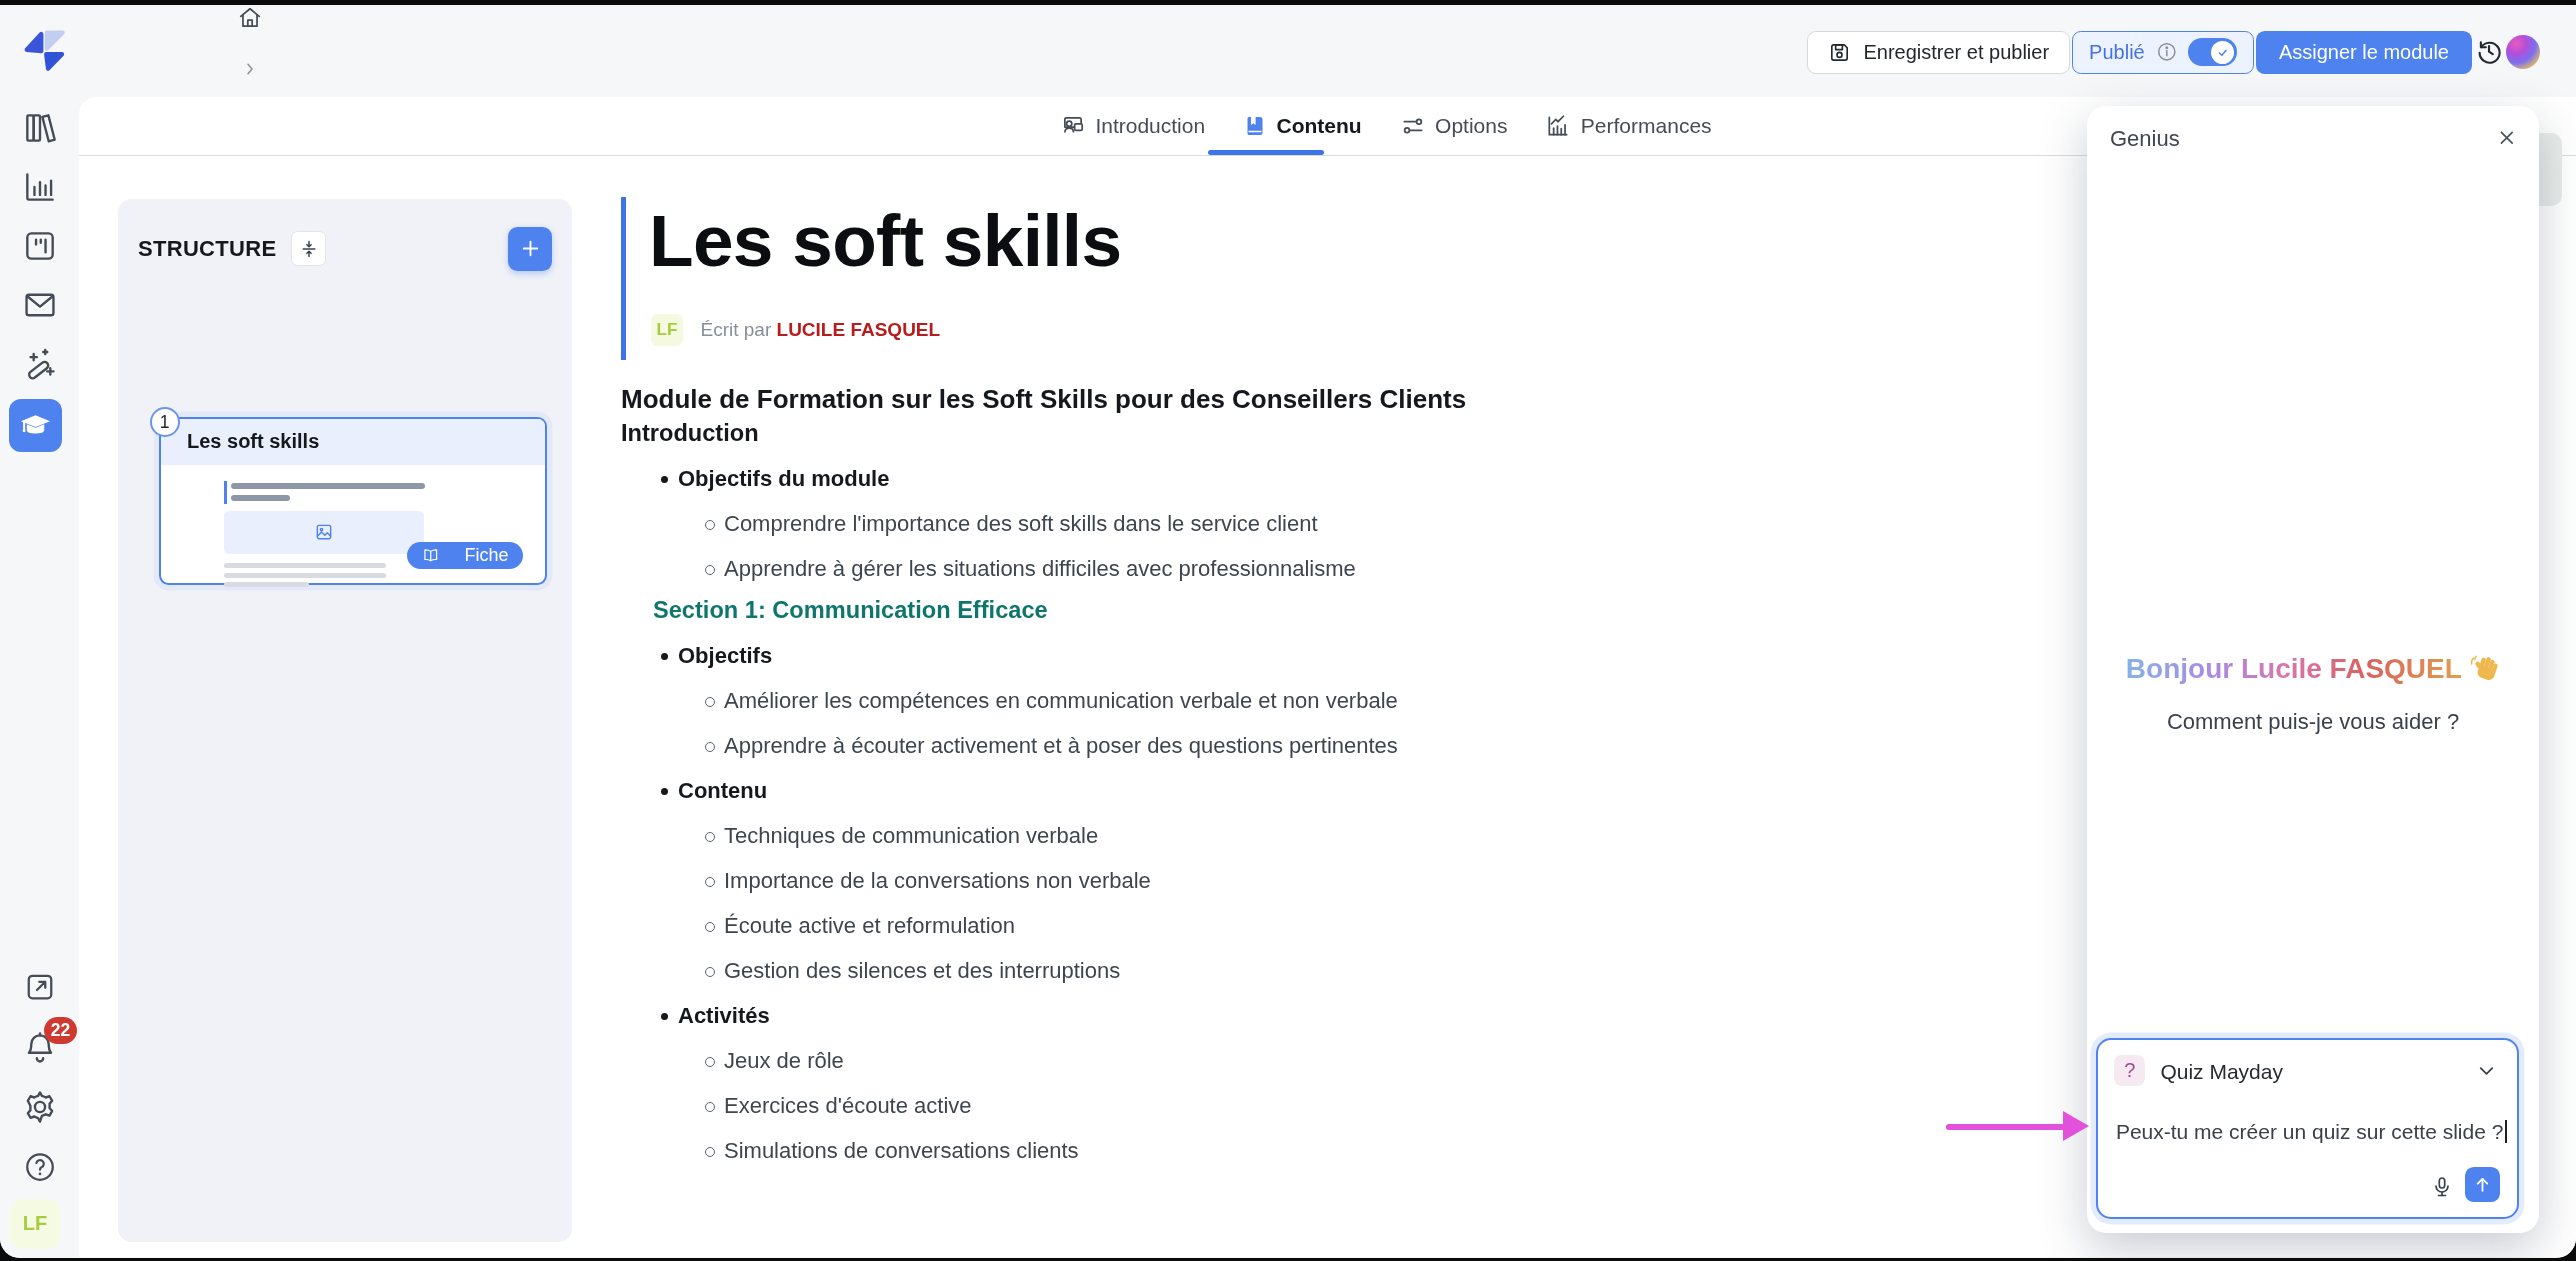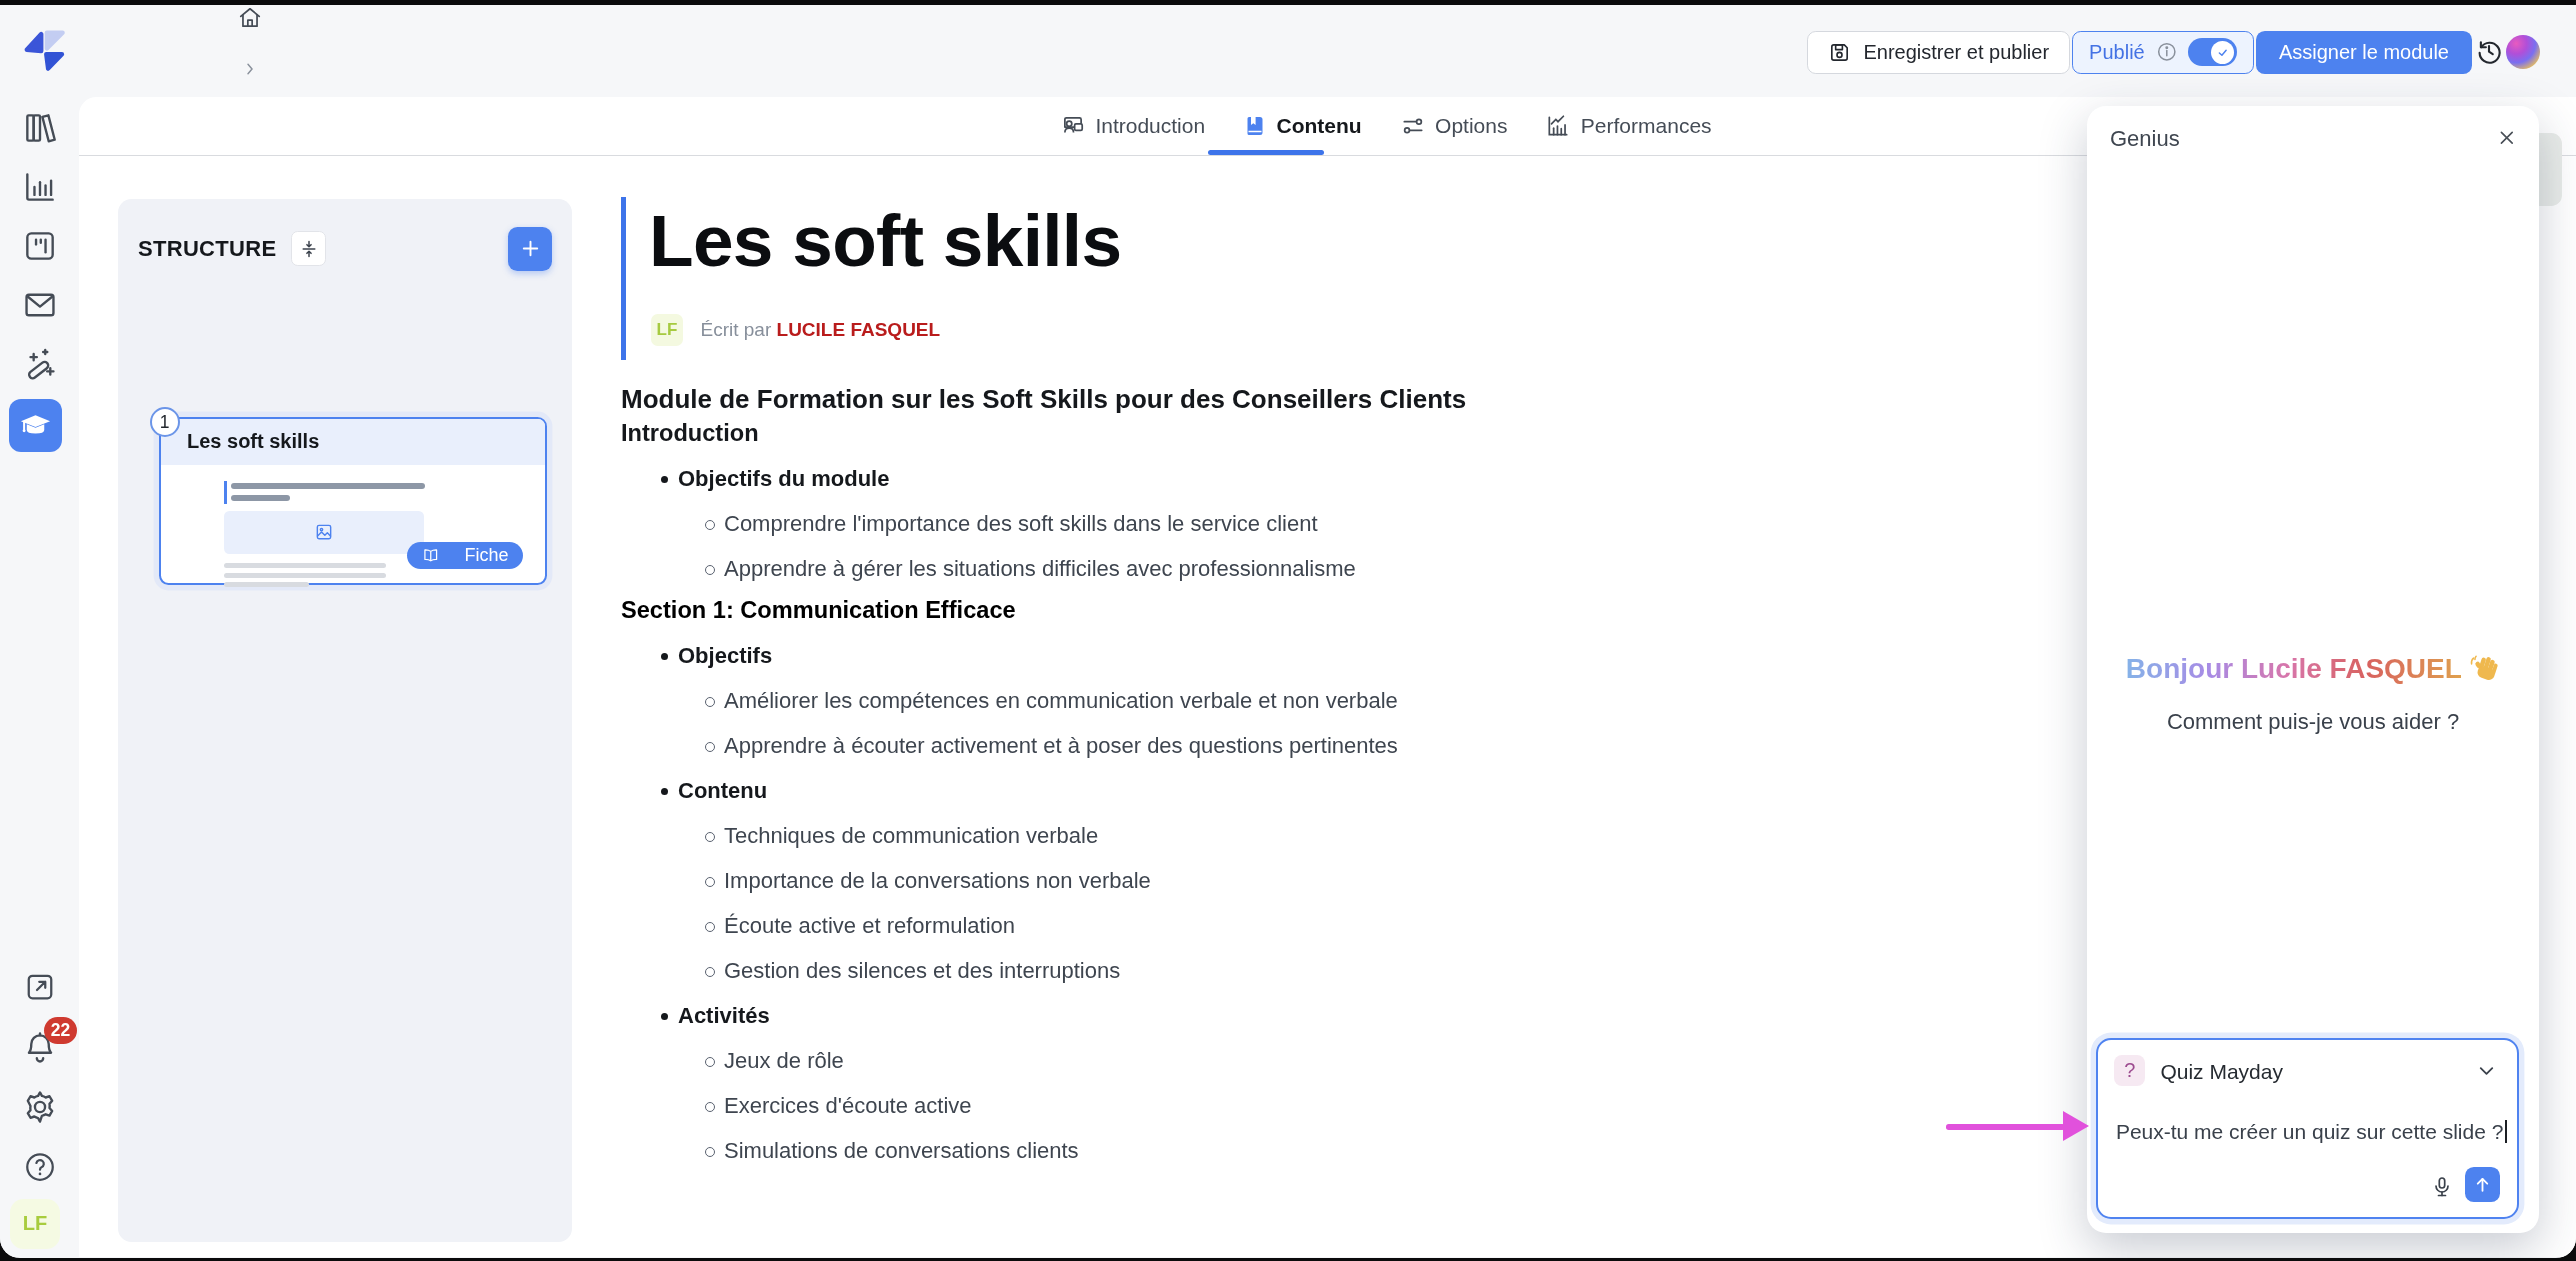--- a/index.html
+++ b/index.html
@@ -48,21 +48,21 @@
   
   .doc-bar { position:absolute; left:542px; top:100px; width:5.4px; height:163px; background:#3d74ea; }
   .doc-title { position:absolute; left:570px; top:102px; font-size:73px; font-weight:bold; color:#0b0d10; letter-spacing:-0.7px; }
   .author { position:absolute; left:572px; top:217px; display:flex; align-items:center; gap:17.5px; }
   .lf-doc { width:32px; height:32px; background:#f4f9e0; border-radius:6.7px; display:flex; align-items:center; justify-content:center; font-size:17px; font-weight:bold; color:#a6ca40; }
   .by { font-size:19px; color:#878f9b; }
   .by b { color:#b91c1c; }
   .outline { position:absolute; left:542px; top:285px; width:1375px; color:#3e454f; }
   .ol-h1 { font-size:26px; line-height:34px; font-weight:bold; color:#15181c; }
   .ol-h2 { font-size:23.6px; line-height:31px; font-weight:bold; color:#15181c; margin-top:2.7px; }
-  .ol-hs { font-size:23.6px; line-height:31px; font-weight:bold; color:#000000; margin-top:10.8px; }
+  .ol-hs { font-size:23.6px; line-height:31px; font-weight:bold; color:#0f766e; margin-top:10.8px;margin-left:32px; }
   .ol-item { font-size:22px; line-height:30px; margin-top:15px; position:relative; }
   .ol-l1 { margin-left:57px; font-weight:bold; color:#15181c; }
   .ol-l1::before { content:""; position:absolute; left:-17.5px; top:11.5px; width:7.4px; height:7.4px; border-radius:50%; background:#15181c; }
   .ol-l2 { margin-left:103px; }
   .ol-l2::before { content:""; position:absolute; left:-19px; top:10.8px; width:8px; height:8px; border-radius:50%; border:1.7px solid #5a6270; }
 
   
   .behind-btn { position:absolute; left:2525px; top:128px; width:37px; height:73px; background:#e9ece9; border-radius:10.8px; }
   .genius { position:absolute; left:2087px; top:101px; width:452px; height:1127px; background:#fff; border-radius:19px; box-shadow:0 16px 47px rgba(40,50,80,.25); }
   .g-head { position:absolute; left:23px; right:19px; top:19px; display:flex; align-items:flex-end; }

